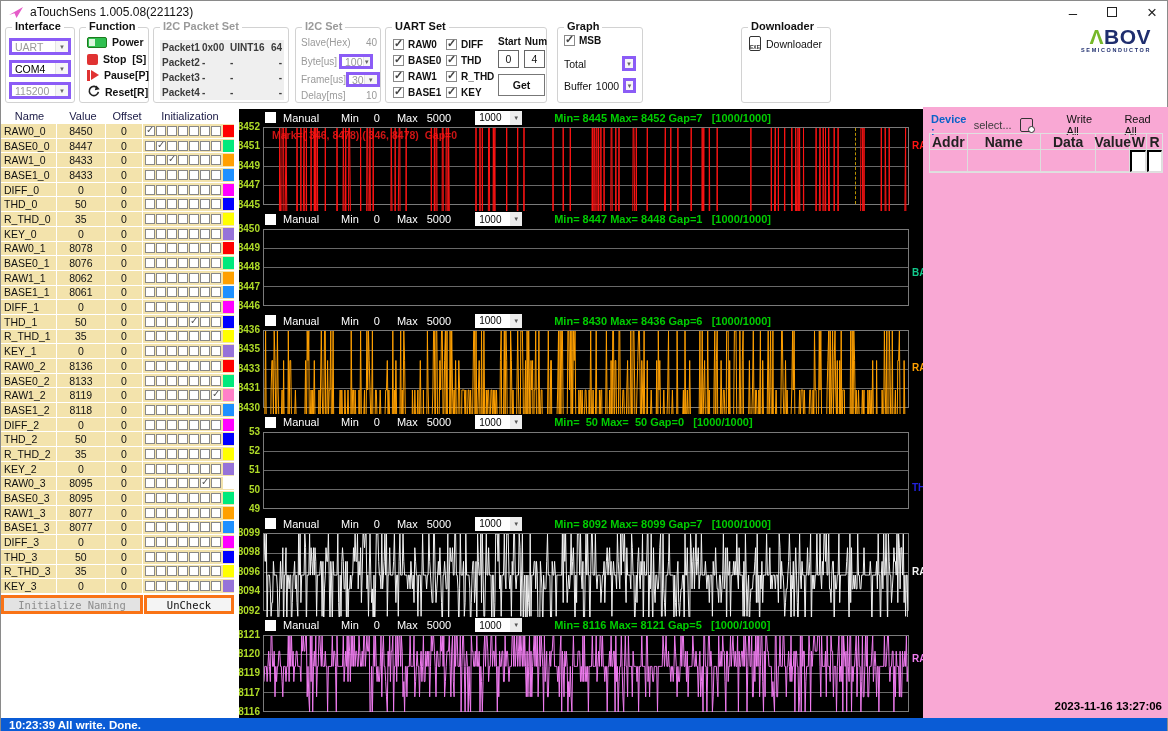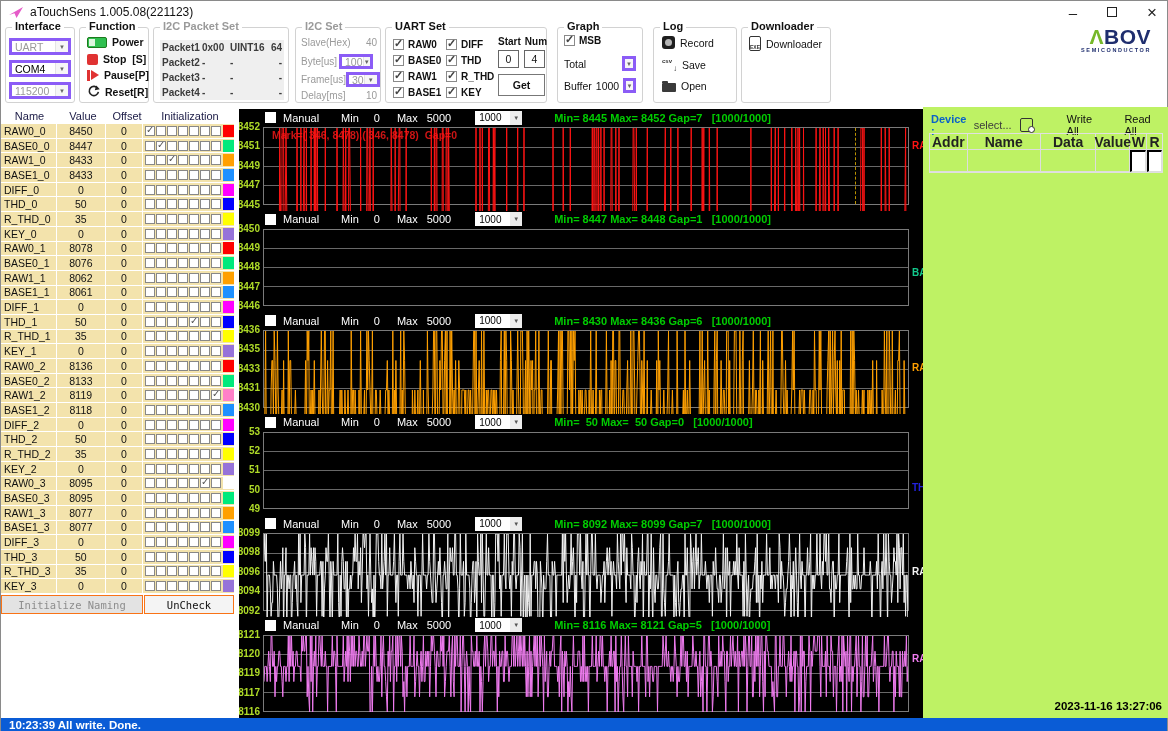--- a/index.html
+++ b/index.html
@@ -59,21 +59,21 @@
   .sighead span{text-align:center;}
   .srow{display:flex;height:14.7px;background:#f3e3ac;border-bottom:1px solid #fff;align-items:center;font-size:10.5px;color:#111;}
   .c-name{width:57px;padding-left:3px;border-right:1px solid #fff;height:100%;display:flex;align-items:center;}
   .c-val{width:50px;text-align:center;border-right:1px solid #fff;height:100%;display:flex;align-items:center;justify-content:center;}
   .c-off{width:38px;text-align:center;border-right:1px solid #fff;height:100%;display:flex;align-items:center;justify-content:center;}
   .c-checks{flex:1;display:flex;align-items:center;gap:1px;padding-left:2px;}
   .scb{width:10px;height:10px;border:1px solid #888;background:#fff;position:relative;flex:none;}
   .scb.on::after{content:"✓";position:absolute;left:0;top:-3px;font-size:10px;color:#555;}
   .swatch{width:11px;height:12px;flex:none;margin-left:1px;}
   .sigbtns{display:flex;margin-top:1px;}
-  .sbtn{height:19px;font-family:"DejaVu Sans Mono",monospace;font-size:10.5px;display:flex;align-items:center;justify-content:center;border:1px solid #f97316;}
+  .sbtn{height:19px;font-family:"DejaVu Sans Mono",monospace;font-size:10.5px;display:flex;align-items:center;justify-content:center;border:3px solid #f97316;}
   .sbtn.init{width:142px;background:#e3e3e3;color:#8d8d8d;}
   .sbtn.unchk{width:90px;background:#f4f4f4;color:#111;margin-left:1px;}
 
   
   .graphs{position:absolute;left:238px;top:108px;width:684px;height:609px;background:#000;display:flex;flex-direction:column;}
   .gpanel{flex:1;display:flex;flex-direction:column;overflow:hidden;background:#000;position:relative;}
   .ghead{height:17px;display:flex;align-items:center;font-size:11px;color:#fff;flex:none;}
   .gcb{width:11px;height:11px;background:#fff;margin-left:26px;flex:none;}
   .ghl{white-space:pre;}
   .gcombo{margin-left:24px;width:47px;height:14px;background:#fff;color:#000;font-size:10px;display:inline-flex;align-items:center;padding-left:4px;flex:none;}
@@ -82,21 +82,21 @@
   .plotwrap{position:relative;flex:1;margin:1px 14px 6px 24px;}
   .plot{position:absolute;left:0;top:0;right:0;bottom:0;border:1px solid #7a7a7a;}
   .gl{position:absolute;left:0;right:0;height:1px;background:#686868;}
   .tick{position:absolute;right:calc(100% + 3px);transform:translateY(-50%);color:#aeda28;font-size:10px;font-weight:bold;line-height:1;white-space:nowrap;}
   .edge{position:absolute;left:calc(100% + 3px);transform:translateY(-50%);font-size:10px;font-weight:bold;white-space:nowrap;line-height:1;}
   .gmark{position:absolute;left:8px;top:1px;color:#cc1414;font-size:10.5px;font-weight:bold;white-space:pre;}
   .vmark{position:absolute;top:0;bottom:0;width:0;border-left:1px dashed #ba9200;}
   .plot svg{position:absolute;left:0;top:0;}
 
   
-  .rightpanel{position:absolute;left:922px;top:106px;width:245px;height:611px;background:#bef264;}
+  .rightpanel{position:absolute;left:922px;top:106px;width:245px;height:611px;background:#f9a8d4;}
   .devrow{position:absolute;left:8px;top:6px;display:flex;align-items:center;font-size:11px;width:230px;}
   .dev-label{color:#0a62c8;font-weight:bold;}
   .dev-val{color:#3c3c3c;margin-left:5px;}
   .ic-docsearch{width:13px;height:14px;border:1.3px solid #333;border-radius:2px;position:relative;margin-left:8px;flex:none;}
   .ic-docsearch::after{content:"";position:absolute;right:-3px;bottom:-2px;width:5px;height:5px;border:1.2px solid #333;border-radius:50%;background:#fff;}
   .dev-btn{margin-left:auto;color:#111;cursor:default;}
   .devtable{position:absolute;left:6px;top:26px;width:234px;border:1px solid #e0e0e0;font-size:14px;}
   .dtr{display:flex;}
   .dtr span{border-right:1px solid #ddd;border-bottom:1px solid #ddd;display:flex;align-items:center;justify-content:center;}
   .dtr span:nth-child(1){width:38px;}
@@ -294,35 +294,20 @@
         </div>
       <div class="ucrow" style="left:6px;top:50px;width:72px;font-weight:normal;font-size:10.5px;">
           <span>Buffer</span>
           <span>1000</span>
         <span class="combo" style="position:static;margin-left:auto;width:14px;height:15px;padding:0;">
             <span class="arr" style="border:none;width:100%;">▼</span>
           </span>
         </div>
     </div>
 
-    <div class="grp" style="left:652px;width:84px;">
-      <span class="glabel">Log</span>
-      <div class="frow" style="left:8px;top:8px;font-weight:normal;">
-          <span class="ic-rec"></span>
-          <span>Record</span>
-        </div>
-      <div class="frow" style="left:8px;top:30px;font-weight:normal;">
-          <span class="ic-csv"></span>
-          <span>Save</span>
-        </div>
-      <div class="frow" style="left:8px;top:52px;font-weight:normal;">
-          <span class="ic-folder"></span>
-          <span>Open</span>
-        </div>
-    </div>
 
     <div class="grp" style="left:740px;width:90px;">
       <span class="glabel">Downloader</span>
       <div class="frow" style="left:7px;top:8px;font-weight:normal;">
           <span class="ic-exe">EXE</span>
           <span>Downloader</span>
         </div>
     </div>
 
     <div class="logo">

